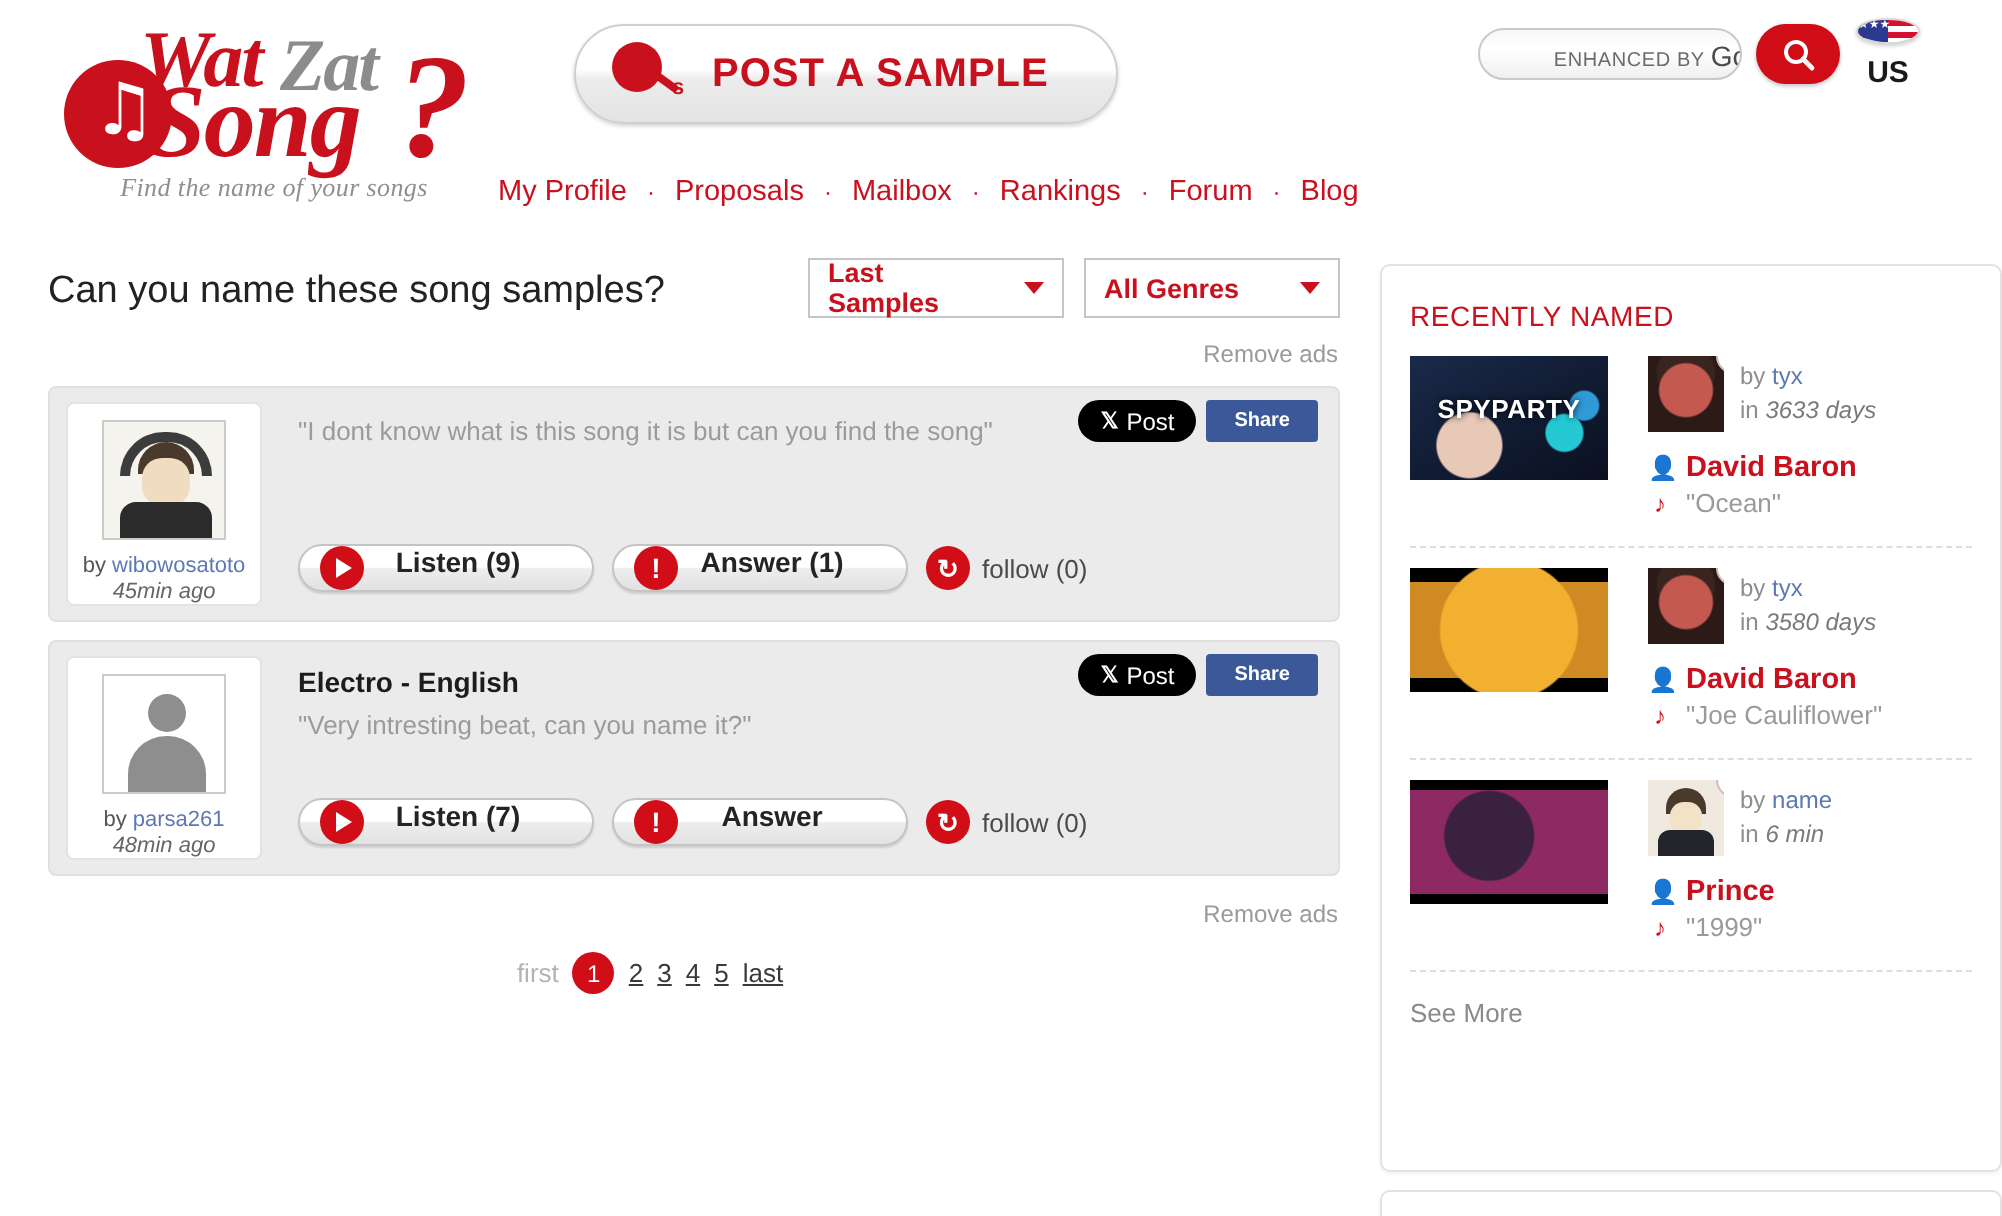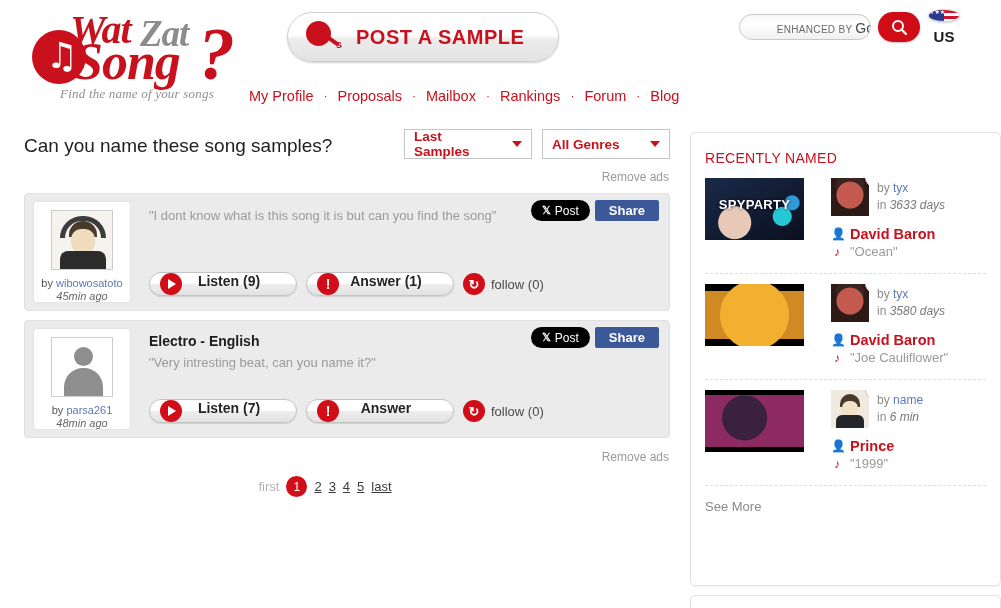--- a/index.html
+++ b/index.html
@@ -204,21 +204,21 @@
 
   .social { position: absolute; right: 10px; top: 6px; display: flex; gap: 5px; }
   .btn-x {
     background: #000; color: #fff; border-radius: 13px;
     height: 21px; padding: 0 11px; font-size: 12px;
     display: flex; align-items: center; gap: 4px; cursor: pointer;
   }
   .btn-x .xglyph { font-size: 11px; font-weight: bold; }
   .btn-share {
     background: #3b5998; color: #fff; border-radius: 2px;
-    height: 21px; padding: 0 14px; font-size: 13px; font-weight: bold;
+    height: 21px; padding: 0 14px; font-size: 10px; font-weight: bold;
     display: flex; align-items: center; cursor: pointer;
   }
 
   .card-actions {
     position: absolute; left: 18px; bottom: 14px;
     display: flex; align-items: center; gap: 9px;
   }
   .pill-btn {
     height: 24px; border-radius: 17px; border: 1px solid #c4c4c4;
     background: linear-gradient(to bottom, #ffffff 0%, #ffffff 48%, #ededed 52%, #e2e2e2 100%);
@@ -291,21 +291,21 @@
       radial-gradient(circle at 30% 72%, #e8c9b8 0 16px, rgba(0,0,0,0) 17px),
       linear-gradient(150deg, #1b2a4a 0%, #101a30 60%, #0b1020 100%); }
   .thumb-b { background:
       radial-gradient(circle at 50% 50%, #f2b030 0 34px, rgba(0,0,0,0) 35px),
       radial-gradient(circle at 35% 40%, #e8a22a 0 18px, rgba(0,0,0,0) 19px),
       linear-gradient(to bottom, #000 0 7px, #cf8a24 7px 55px, #000 55px 62px); }
   .thumb-c { background:
       radial-gradient(circle at 40% 45%, #3a2140 0 22px, rgba(0,0,0,0) 23px),
       linear-gradient(to bottom, #000 0 5px, #8d2a63 5px 57px, #000 57px 62px); }
 
-  .recent-meta { flex: 1; padding-left: 7px; position: relative; margin-left: 20px; }
+  .recent-meta { flex: 1; padding-left: 20px; position: relative; }
   .poster-row { display: flex; align-items: flex-start; gap: 8px; }
   .poster-avatar {
     width: 38px; height: 38px; flex: none; position: relative; overflow: hidden;
     background: #2b1a18;
   }
   .pa-photo { background:
       radial-gradient(circle at 50% 45%, #c4594f 0 13px, rgba(0,0,0,0) 14px),
       radial-gradient(circle at 50% 22%, #3a2420 0 14px, rgba(0,0,0,0) 15px),
       #2c1a17; }
   .pa-anime { background: #efe9df; }

